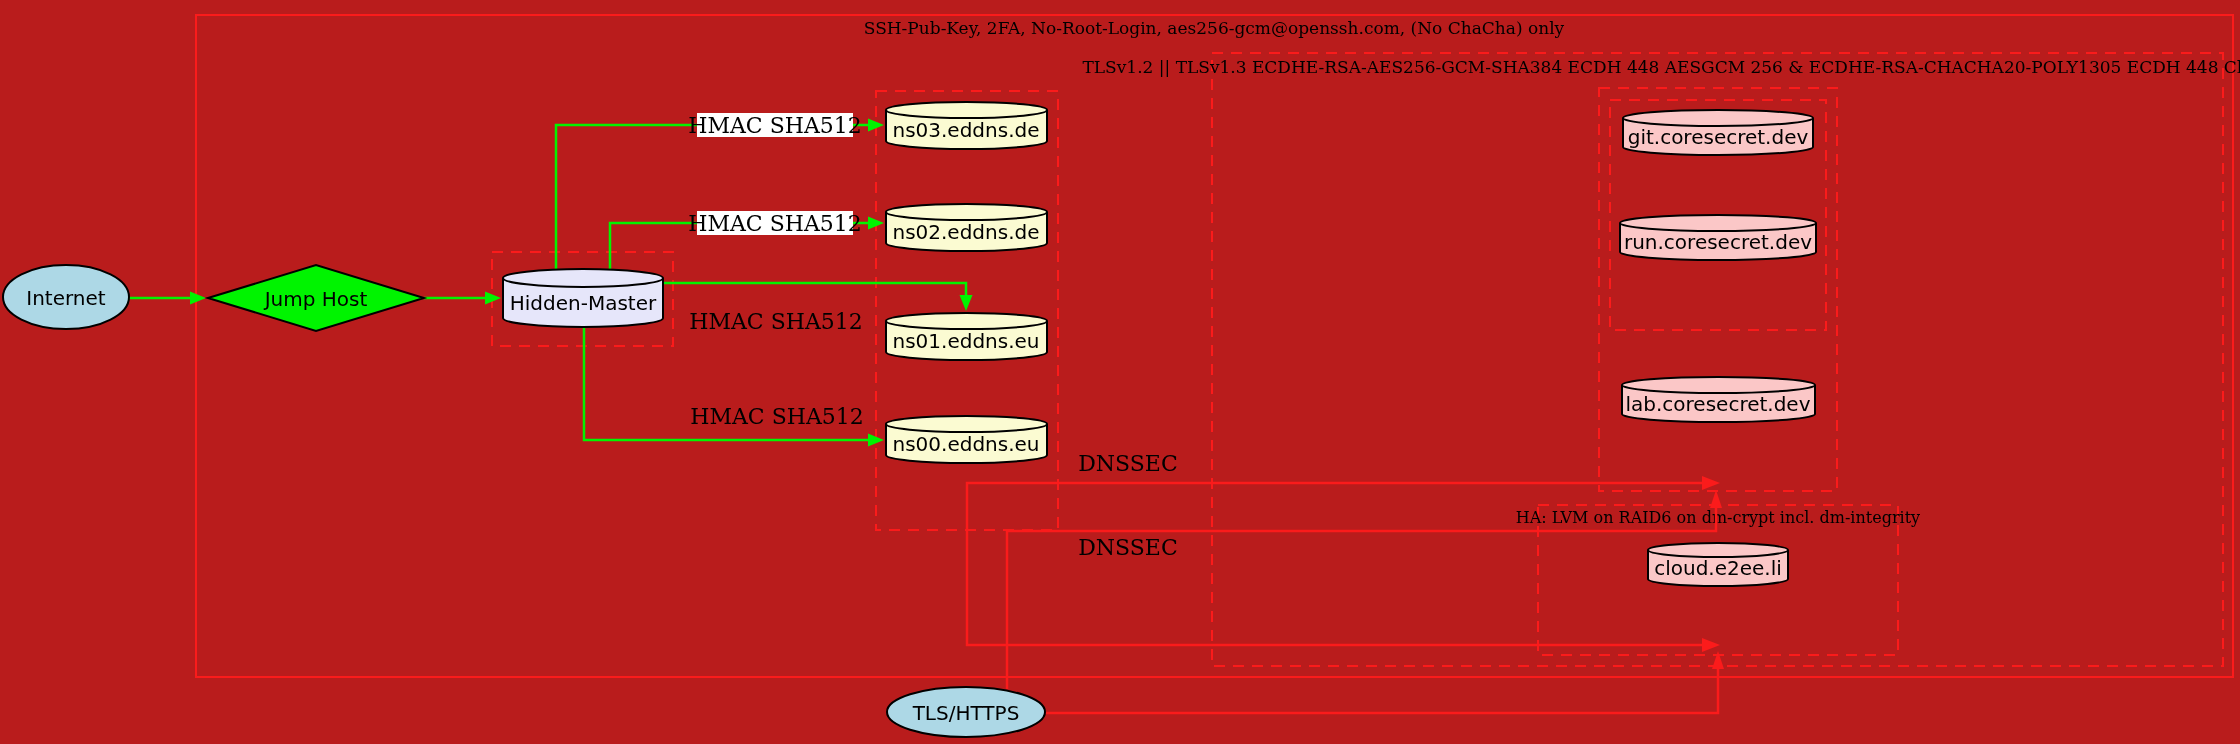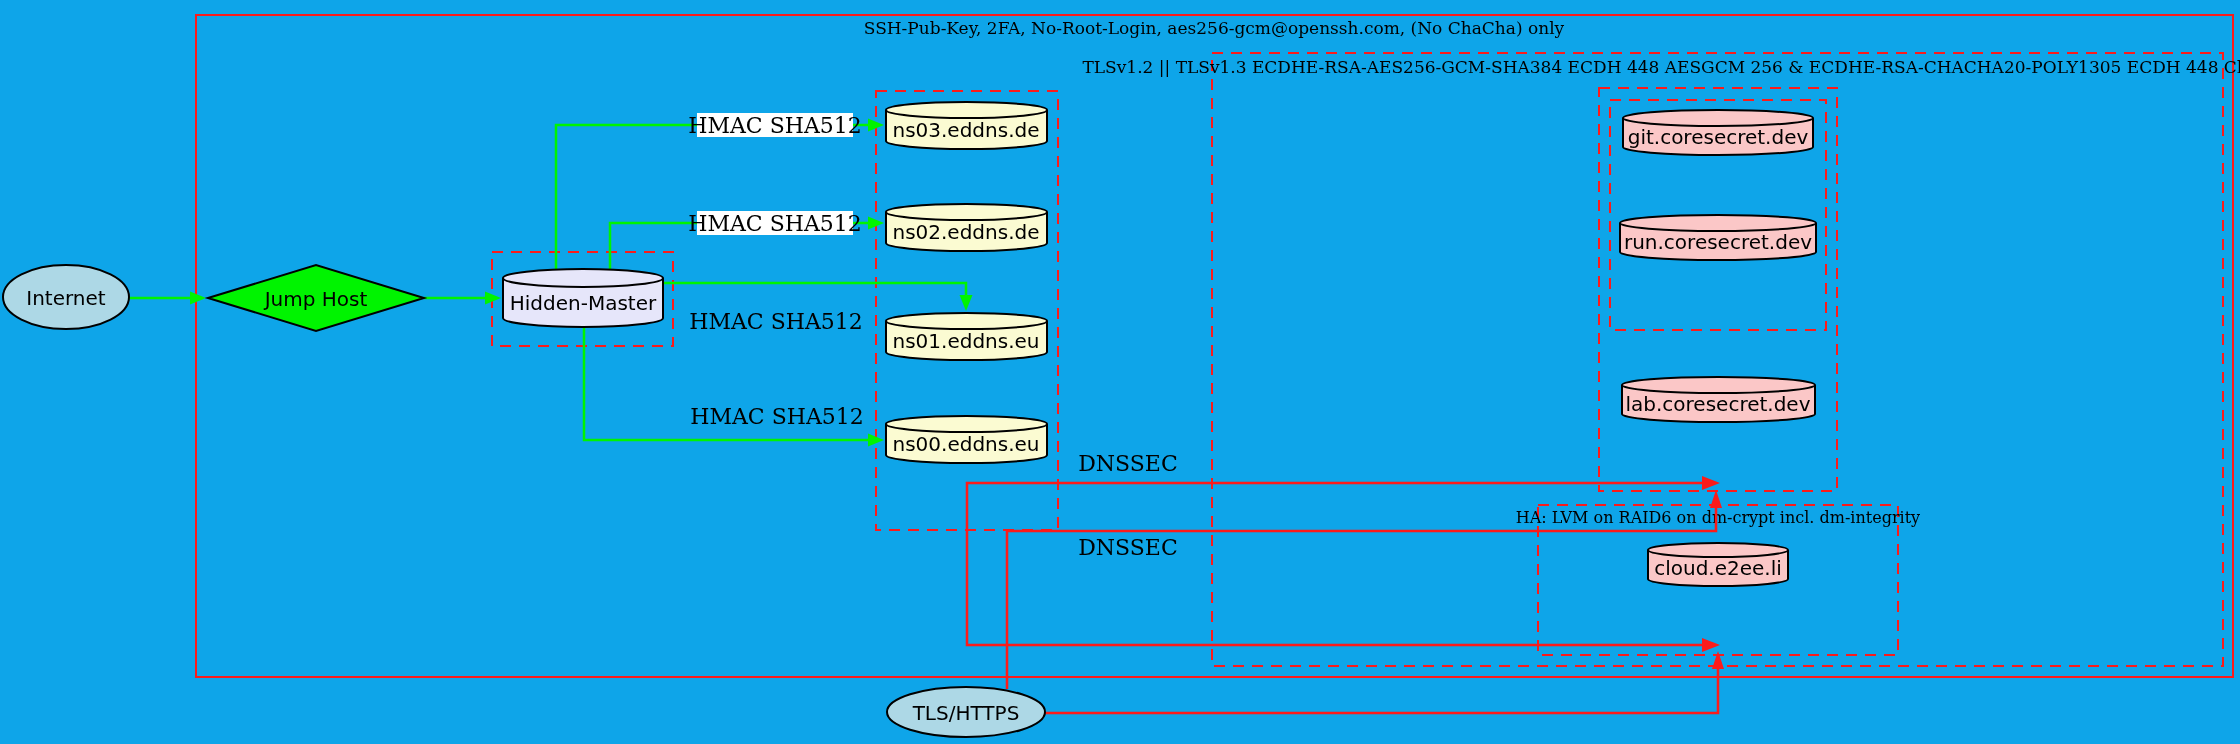--- a/index.html
+++ b/index.html
@@ -1,16 +1,16 @@
 <!DOCTYPE html>
 <html><head>
 <meta charset="utf-8">
 <style>
   html, body { margin: 0; padding: 0; background: #ffffff; }
-  .stage { position: relative; width: 2240px; height: 744px; background: #0ea5e9; overflow: hidden; }
+  .stage { position: relative; width: 2240px; height: 744px; background: #b91c1c; overflow: hidden; }
   svg { display: block; }
   .node-shape { stroke: #000000; stroke-width: 2; }
   .cyl-arc { fill: none; stroke: #000000; stroke-width: 2; }
   .edge { fill: none; stroke-width: 2.5; }
   .cluster { fill: none; stroke-width: 2; }
   .dashed { stroke-dasharray: 11 8; }
   text { fill: #000000; }
   .node-label { font: 20px "DejaVu Sans", sans-serif; text-anchor: middle; dominant-baseline: central; }
   .edge-label { font: 22px "DejaVu Serif", serif; text-anchor: middle; dominant-baseline: central; }
   .cluster-label { font: 17px "DejaVu Serif", serif; text-anchor: middle; dominant-baseline: central; }

